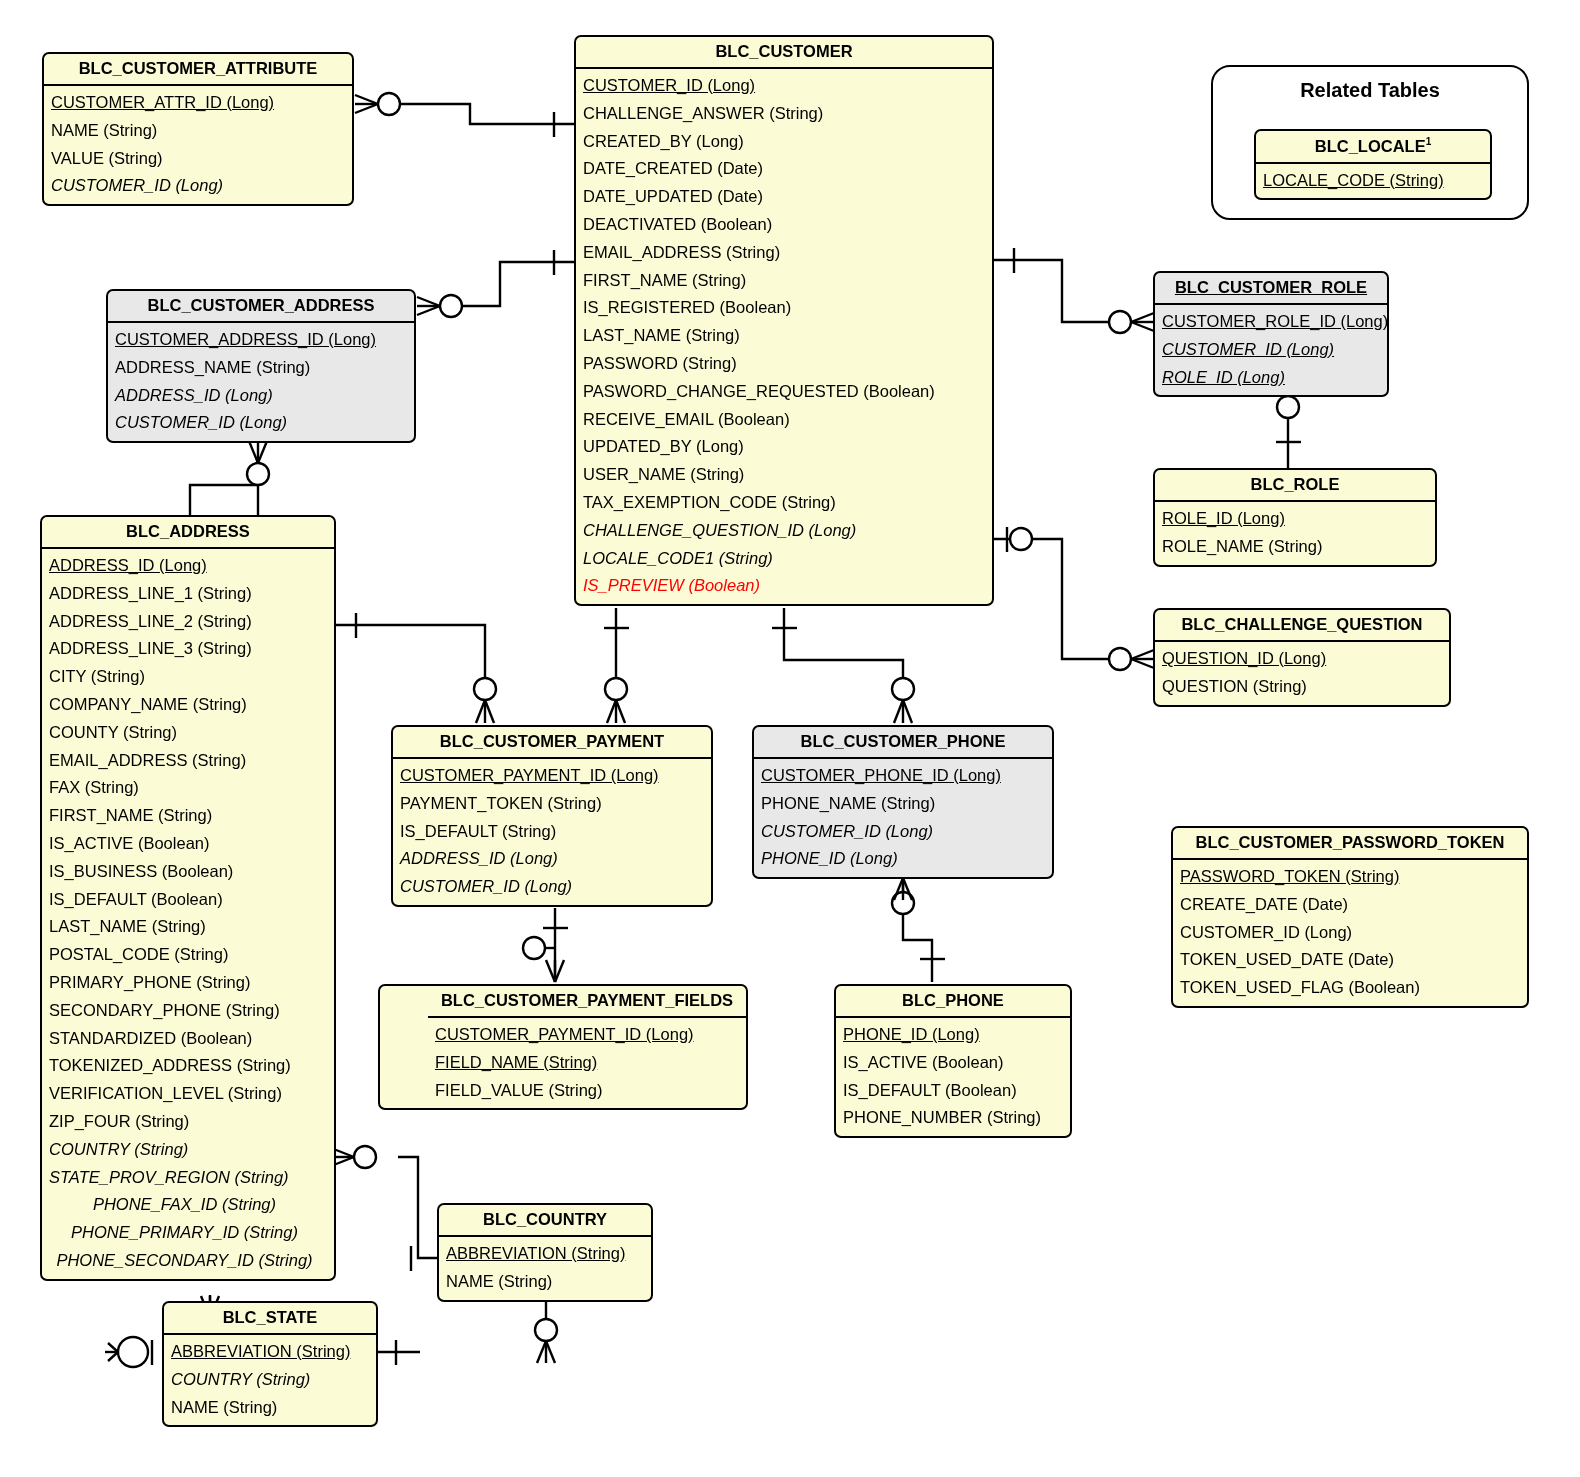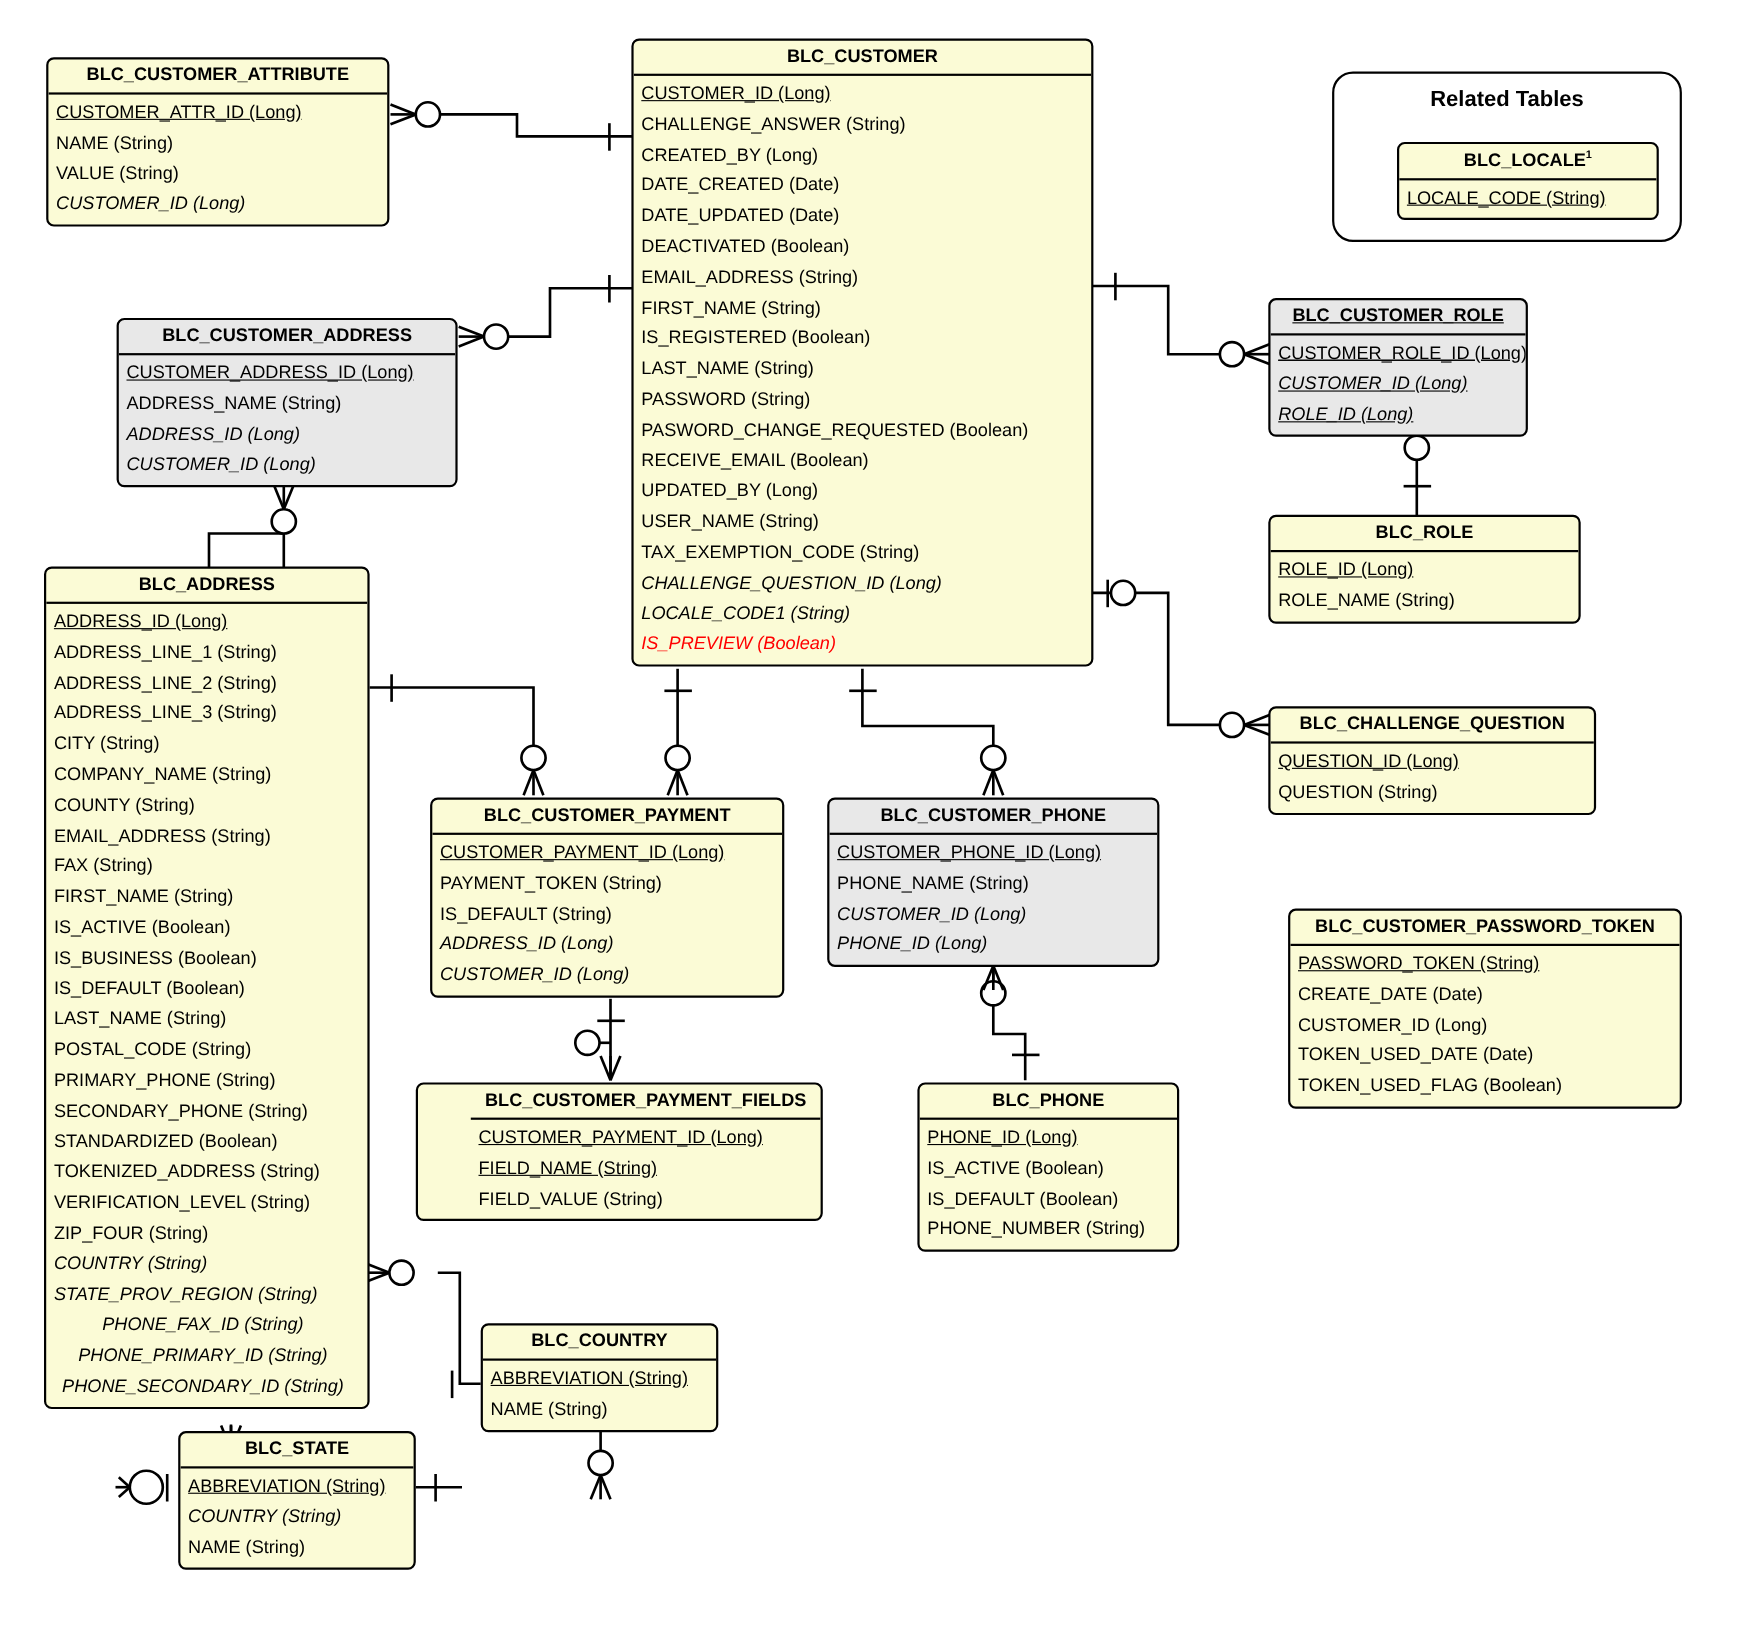--- a/index.html
+++ b/index.html
@@ -314,21 +314,21 @@
   </div>
 
   <div class="entity" id="e-blc_role" style="left:1153px; top:468px; width:284px;">
     <div class="ent-title">BLC_ROLE</div>
     <div class="ent-body">
       <div class="attr pk">ROLE_ID (Long)</div>
       <div class="attr">ROLE_NAME (String)</div>
     </div>
   </div>
 
-  <div class="entity" id="e-blc_challenge_question" style="left:1153px; top:608px; width:298px;margin-top:34px;">
+  <div class="entity" id="e-blc_challenge_question" style="left:1153px; top:608px; width:298px;">
     <div class="ent-title">BLC_CHALLENGE_QUESTION</div>
     <div class="ent-body">
       <div class="attr pk">QUESTION_ID (Long)</div>
       <div class="attr">QUESTION (String)</div>
     </div>
   </div>
 
   <div class="entity" id="e-blc_customer_password_token" style="left:1171px; top:826px; width:358px;">
     <div class="ent-title">BLC_CUSTOMER_PASSWORD_TOKEN</div>
     <div class="ent-body">
@@ -392,21 +392,21 @@
     <div class="ent-title">BLC_STATE</div>
     <div class="ent-body">
       <div class="attr pk">ABBREVIATION (String)</div>
       <div class="attr fk">COUNTRY (String)</div>
       <div class="attr">NAME (String)</div>
     </div>
   </div>
 
   <div class="group-box" style="left:1211px; top:65px; width:318px; height:155px;">
     <div class="group-title">Related Tables</div>
-    <div class="entity" style="left:41px; top:62px; width:238px; position:absolute;margin-left:16px;">
+    <div class="entity" style="left:41px; top:62px; width:238px; position:absolute;">
       <div class="ent-title">
         <span>BLC_LOCALE</span><sup>1</sup>
       </div>
       <div class="ent-body">
         <div class="attr pk">LOCALE_CODE (String)</div>
       </div>
     </div>
   </div>
 
 </div>

